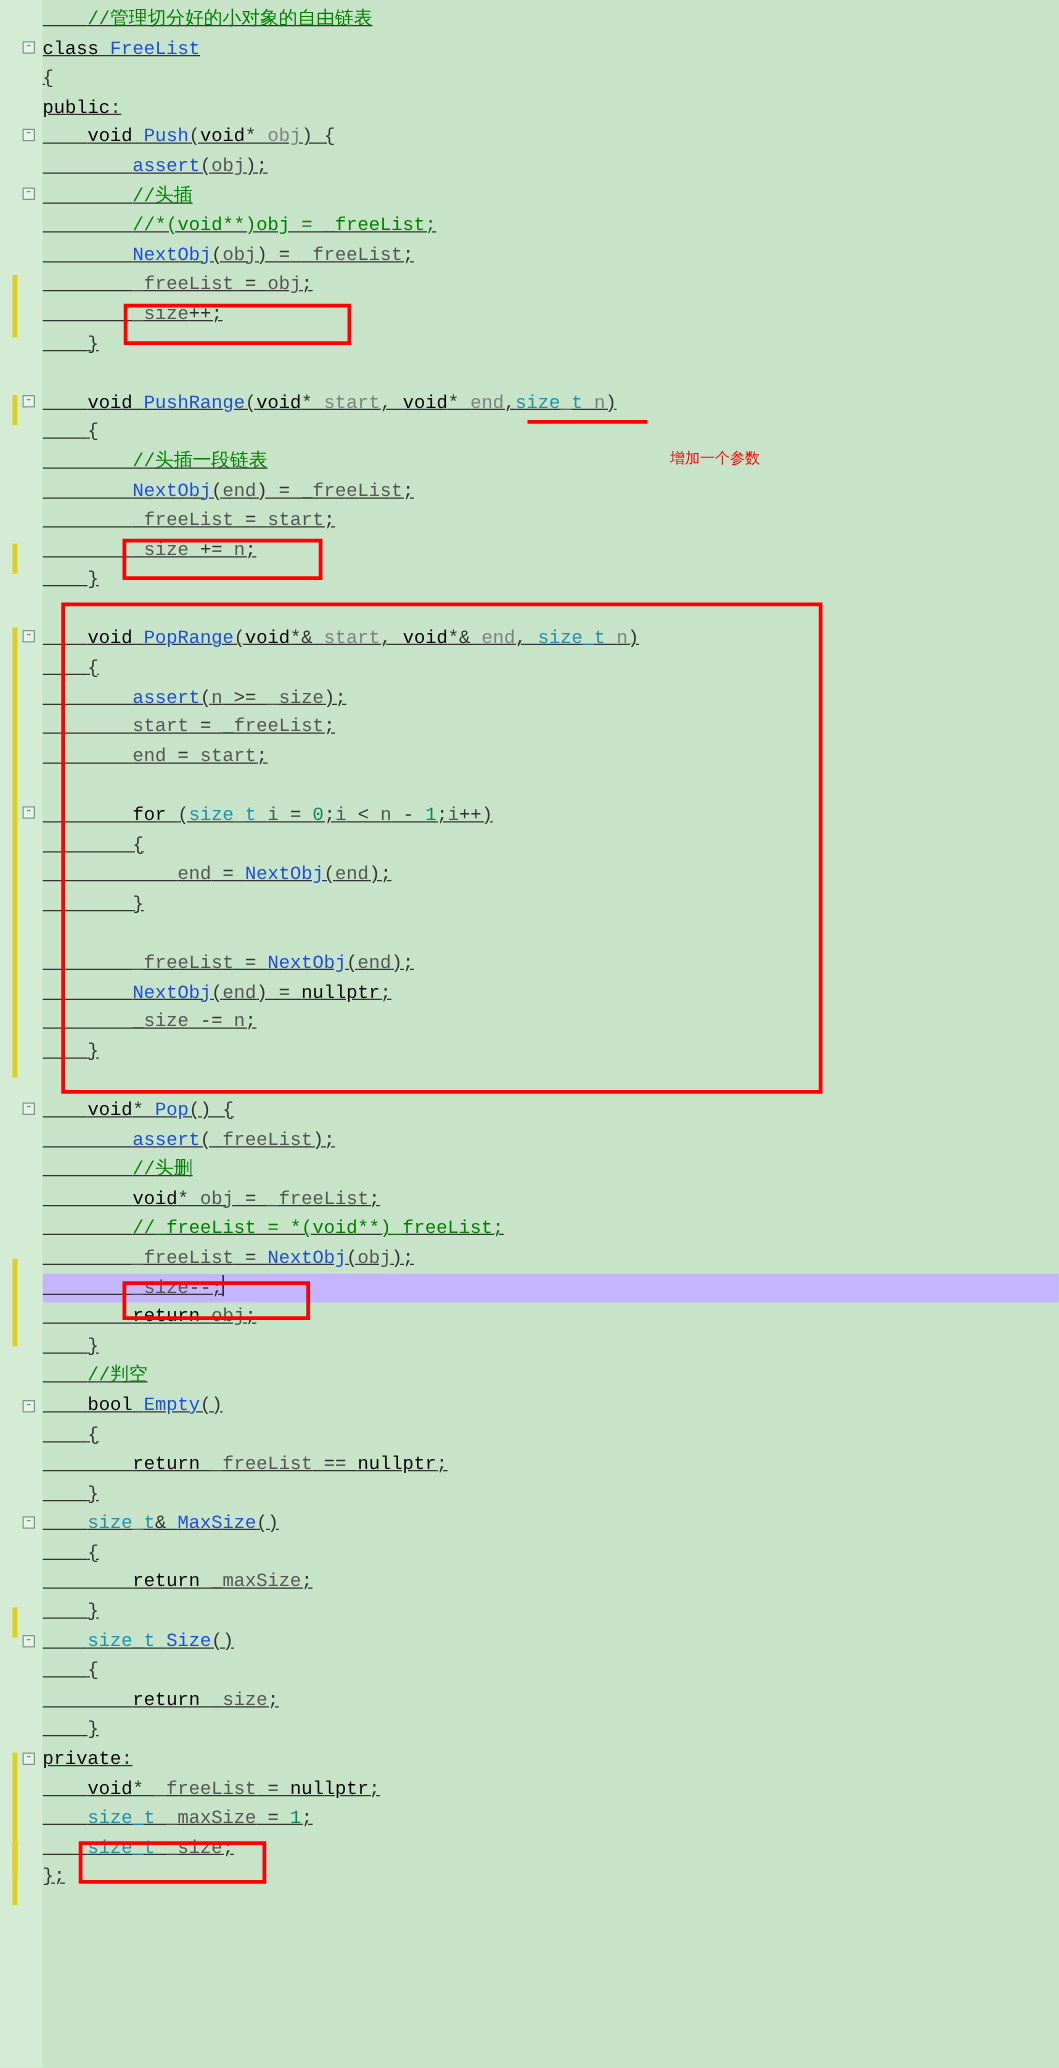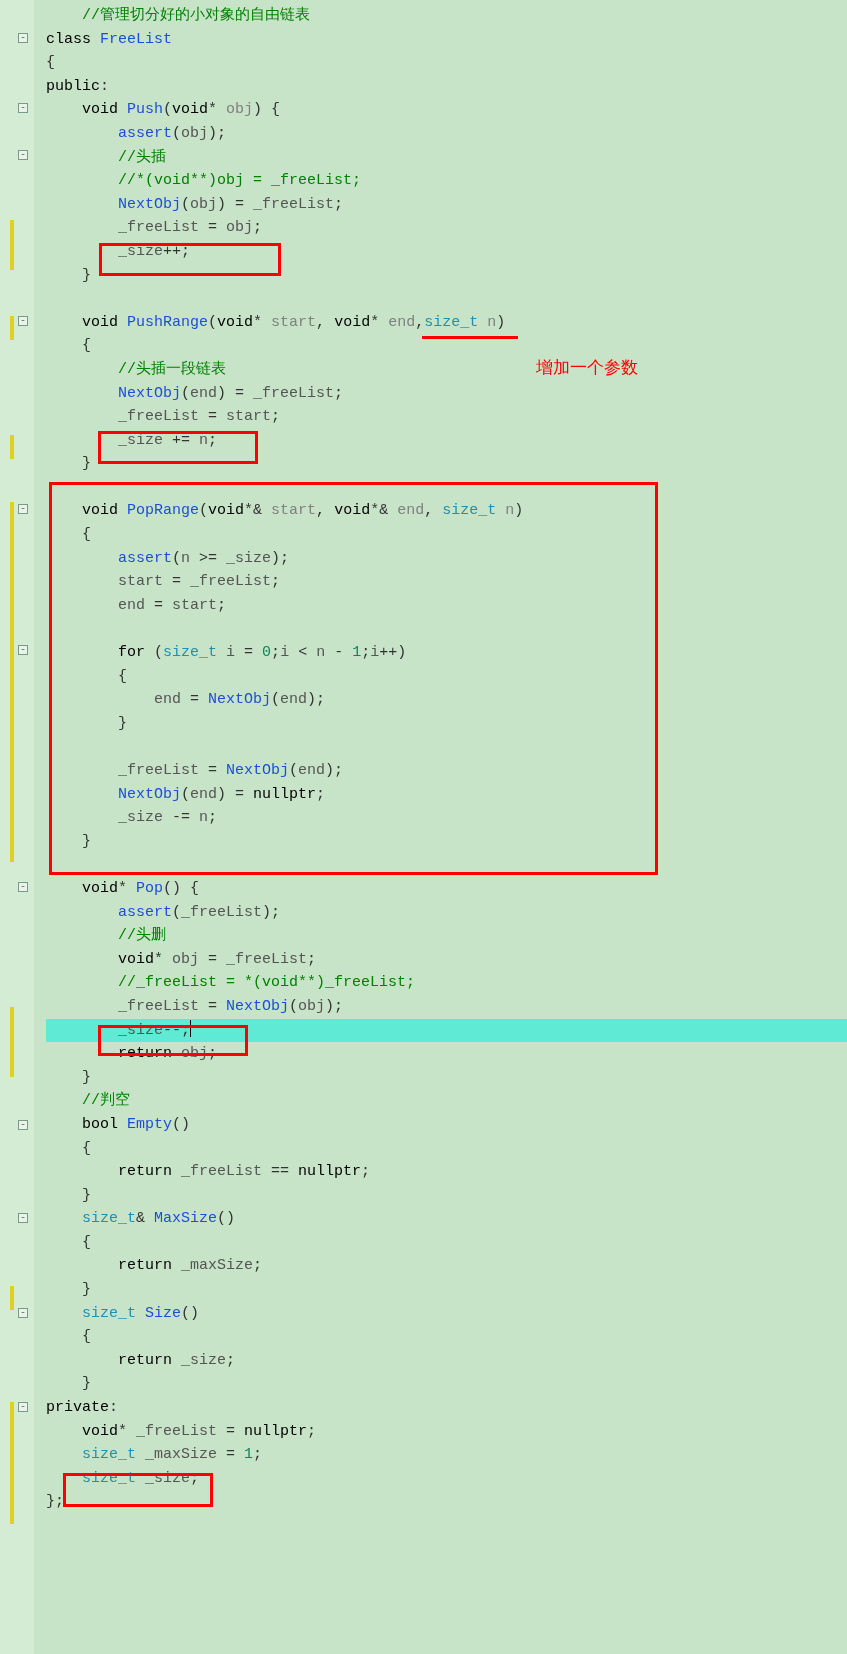--- a/index.html
+++ b/index.html
@@ -22,26 +22,27 @@
   }
   .gmark, .foldbox { position:absolute; left:0; width:34px; text-align:center; color:#5a7a6a; font-size:11px; }
   .foldbox {
     width:10px; height:10px; border:1px solid #7a9a8a; background:#e8f4e8;
     left:18px; line-height:8px; font-size:10px; color:#5a7a6a;
   }
   .yellowbar { position:absolute; left:10px; width:4px; background:#e0d020; }
   
   .code {
     position: relative;
-    margin-left: 46px;
+    margin-left: 34px;
     white-space: pre;
     color: #333;
+    text-decoration: underline;
   }
   .line { position: relative; height: 23.6px; }
-  .line.hl { background: #5eead4; }
+  .line.hl { background: #c4b5fd; }
   
   .c-comment { color: #008000; }
   .c-kw { color: #000000; }
   .c-type { color: #1e90b0; text-align: right; }
   .c-class { color: #1d4ed8; }
   .c-func { color: #1d4ed8; }
   .c-num { color: #098658; }
   .c-punct { color: #333; }
   .c-var { color: #555; }
   .c-param { color: #808080; }
@@ -49,22 +50,22 @@
   .redbox {
     position: absolute;
     border: 3px solid #ff0000;
     z-index: 5;
     pointer-events: none;
   }
   .red-ul {
     position:absolute; height:3px; background:#ff0000; z-index:5;
   }
   .anno {
-    position:absolute; color:#ff0000; font-size:17px; z-index:5;
-    font-family: Liberation Sans, sans-serif;
+    position:absolute; color:#ff0000; font-size:12px; z-index:5;
+    font-family: Liberation Mono, monospace;
   }
   .cursor { display:inline-block; width:1px; height:17px; background:#000; vertical-align:middle; margin-bottom:2px;}
 </style>
 </head>
 <body>
 
 <div class="gutter">
     <div class="foldbox" style="top: 33px;">-</div>
     <div class="foldbox" style="top: 103px;">-</div>
     <div class="foldbox" style="top: 150px;">-</div>

